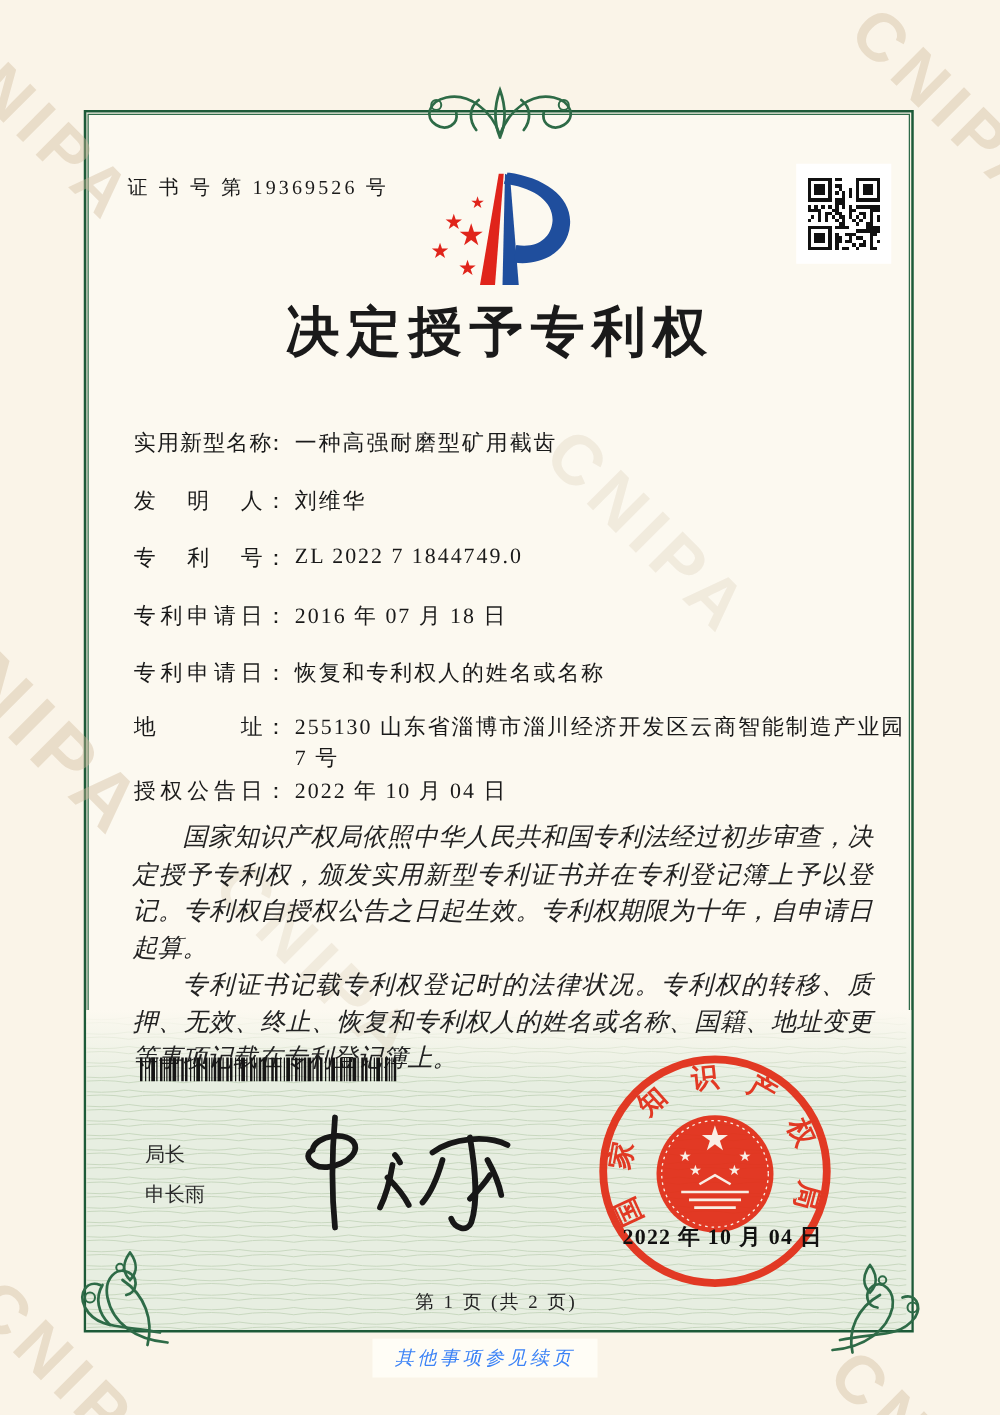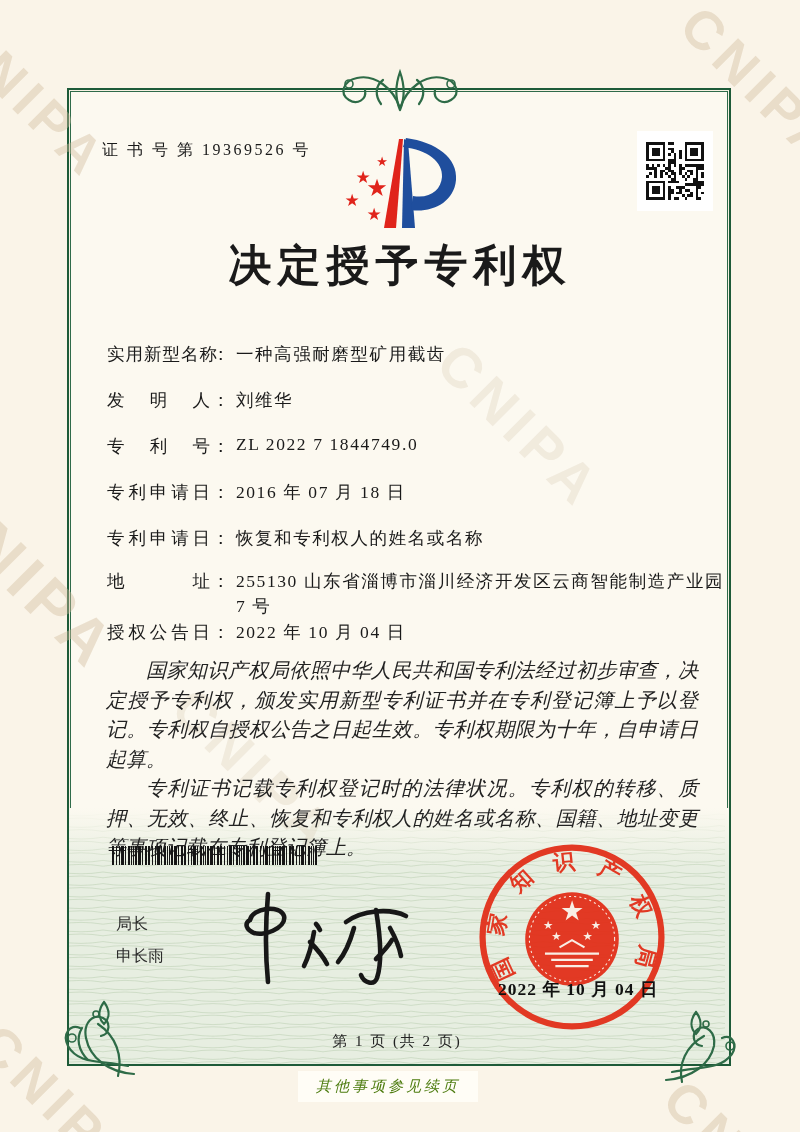--- a/index.html
+++ b/index.html
@@ -88,21 +88,21 @@
     font-size:17.5px;letter-spacing:1px;color:#111;font-weight:600;white-space:nowrap;
   }
 
   .pagination{
     position:absolute;left:67px;width:660px;top:1032px;z-index:2;
     text-align:center;font-size:15px;letter-spacing:2px;color:#222;
   }
   .footer-note{
     position:absolute;left:388px;top:1071px;transform:translateX(-50%);z-index:2;
     background:#fffdf6;padding:6px 18px;
-    font-size:15px;font-style:italic;letter-spacing:3px;color:#4d7c0f;white-space:nowrap;
+    font-size:15px;font-style:italic;letter-spacing:3px;color:#3b82f6;white-space:nowrap;
   }
 </style>
 </head>
 <body>
 
 <div class="page">
 
   <span class="wm" style="left:-20px;top:6px;font-size:54px">CNIPA</span>
   <span class="wm" style="left:712px;top:-6px;font-size:54px">CNIPA</span>
   <span class="wm soft" style="left:470px;top:330px;font-size:56px">CNIPA</span>

